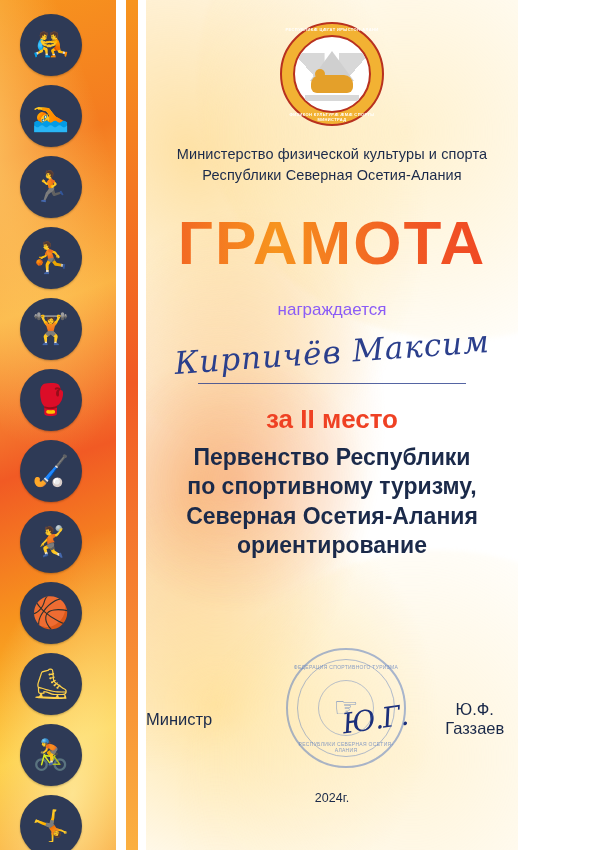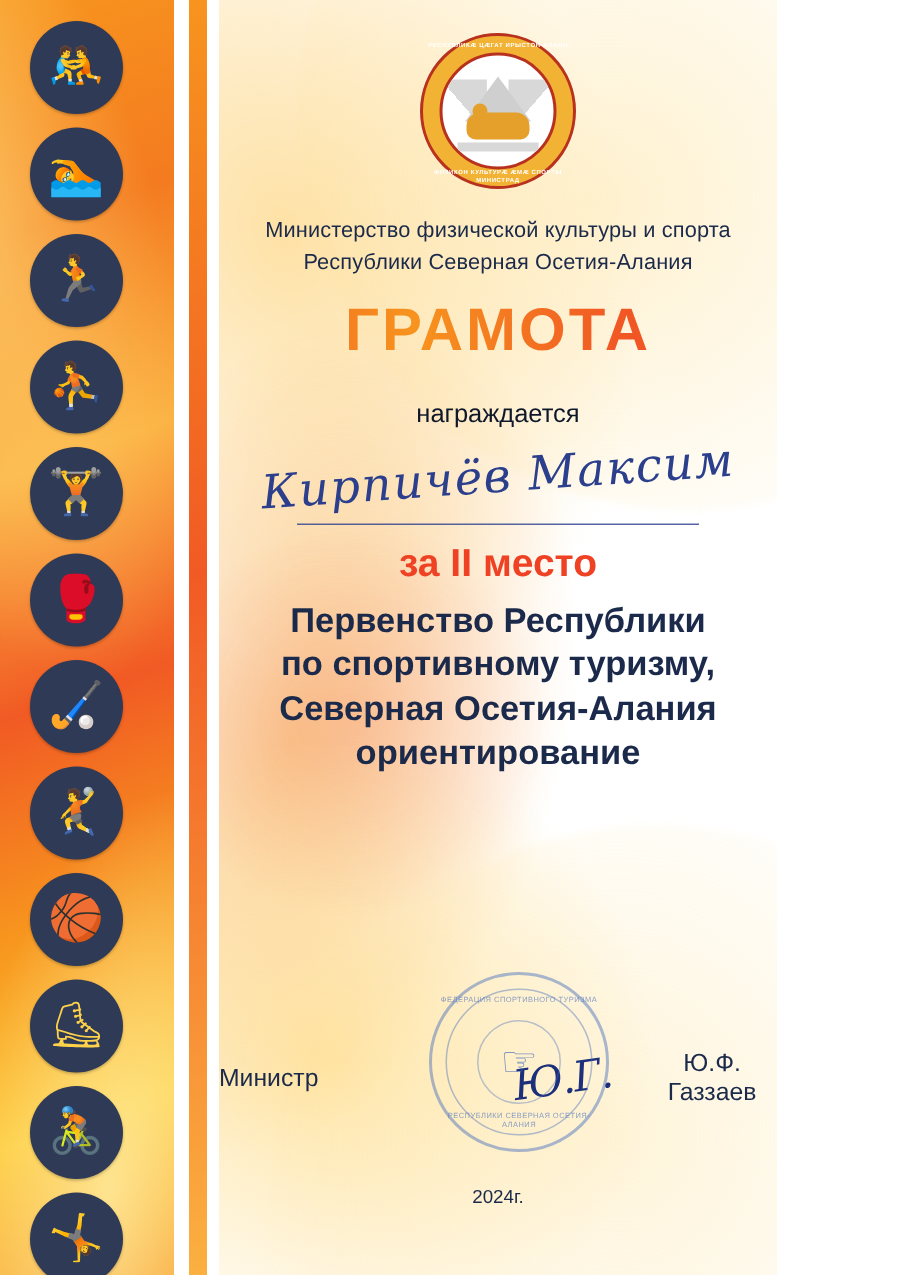--- a/index.html
+++ b/index.html
@@ -216,36 +216,36 @@
   .ministry {
     margin-top: 18px;
     font-size: 14.5px;
     color: #1b2a4a;
     line-height: 1.45;
     letter-spacing: .1px;
   }
 
   
   .title {
-    margin-top: 14px;
-    font-size: 40px;
+    margin-top: 26px;
+    font-size: 62px;
     font-weight: bold;
     letter-spacing: 2px;
     background: linear-gradient(90deg, #f15a24 0%, #f7941e 35%, #f15a24 70%, #ef4123 100%);
     -webkit-background-clip: text;
     background-clip: text;
     color: #f05a28;
     -webkit-text-fill-color: transparent;
     line-height: 1;
   }
 
   .awarded {
     margin-top: 26px;
     font-size: 17px;
-    color: #0f172a;
+    color: #8b5cf6;
   }
 
   
   .name-line {
     position: relative;
     margin: 18px 52px 0;
     height: 46px;
   }
   .handwriting {
     position: absolute;
@@ -260,21 +260,21 @@
   }
   .rule {
     position: absolute;
     left: 0; right: 0; bottom: 0;
     height: 1px;
     background: #2b3f8c;
     opacity: .8;
   }
 
   .place {
-    margin-top: 10px;
+    margin-top: 20px;
     font-size: 26px;
     font-weight: bold;
     color: #ef4123;
   }
 
   .event {
     margin-top: 8px;
     font-size: 23px;
     font-weight: bold;
     color: #1b2a4a;

